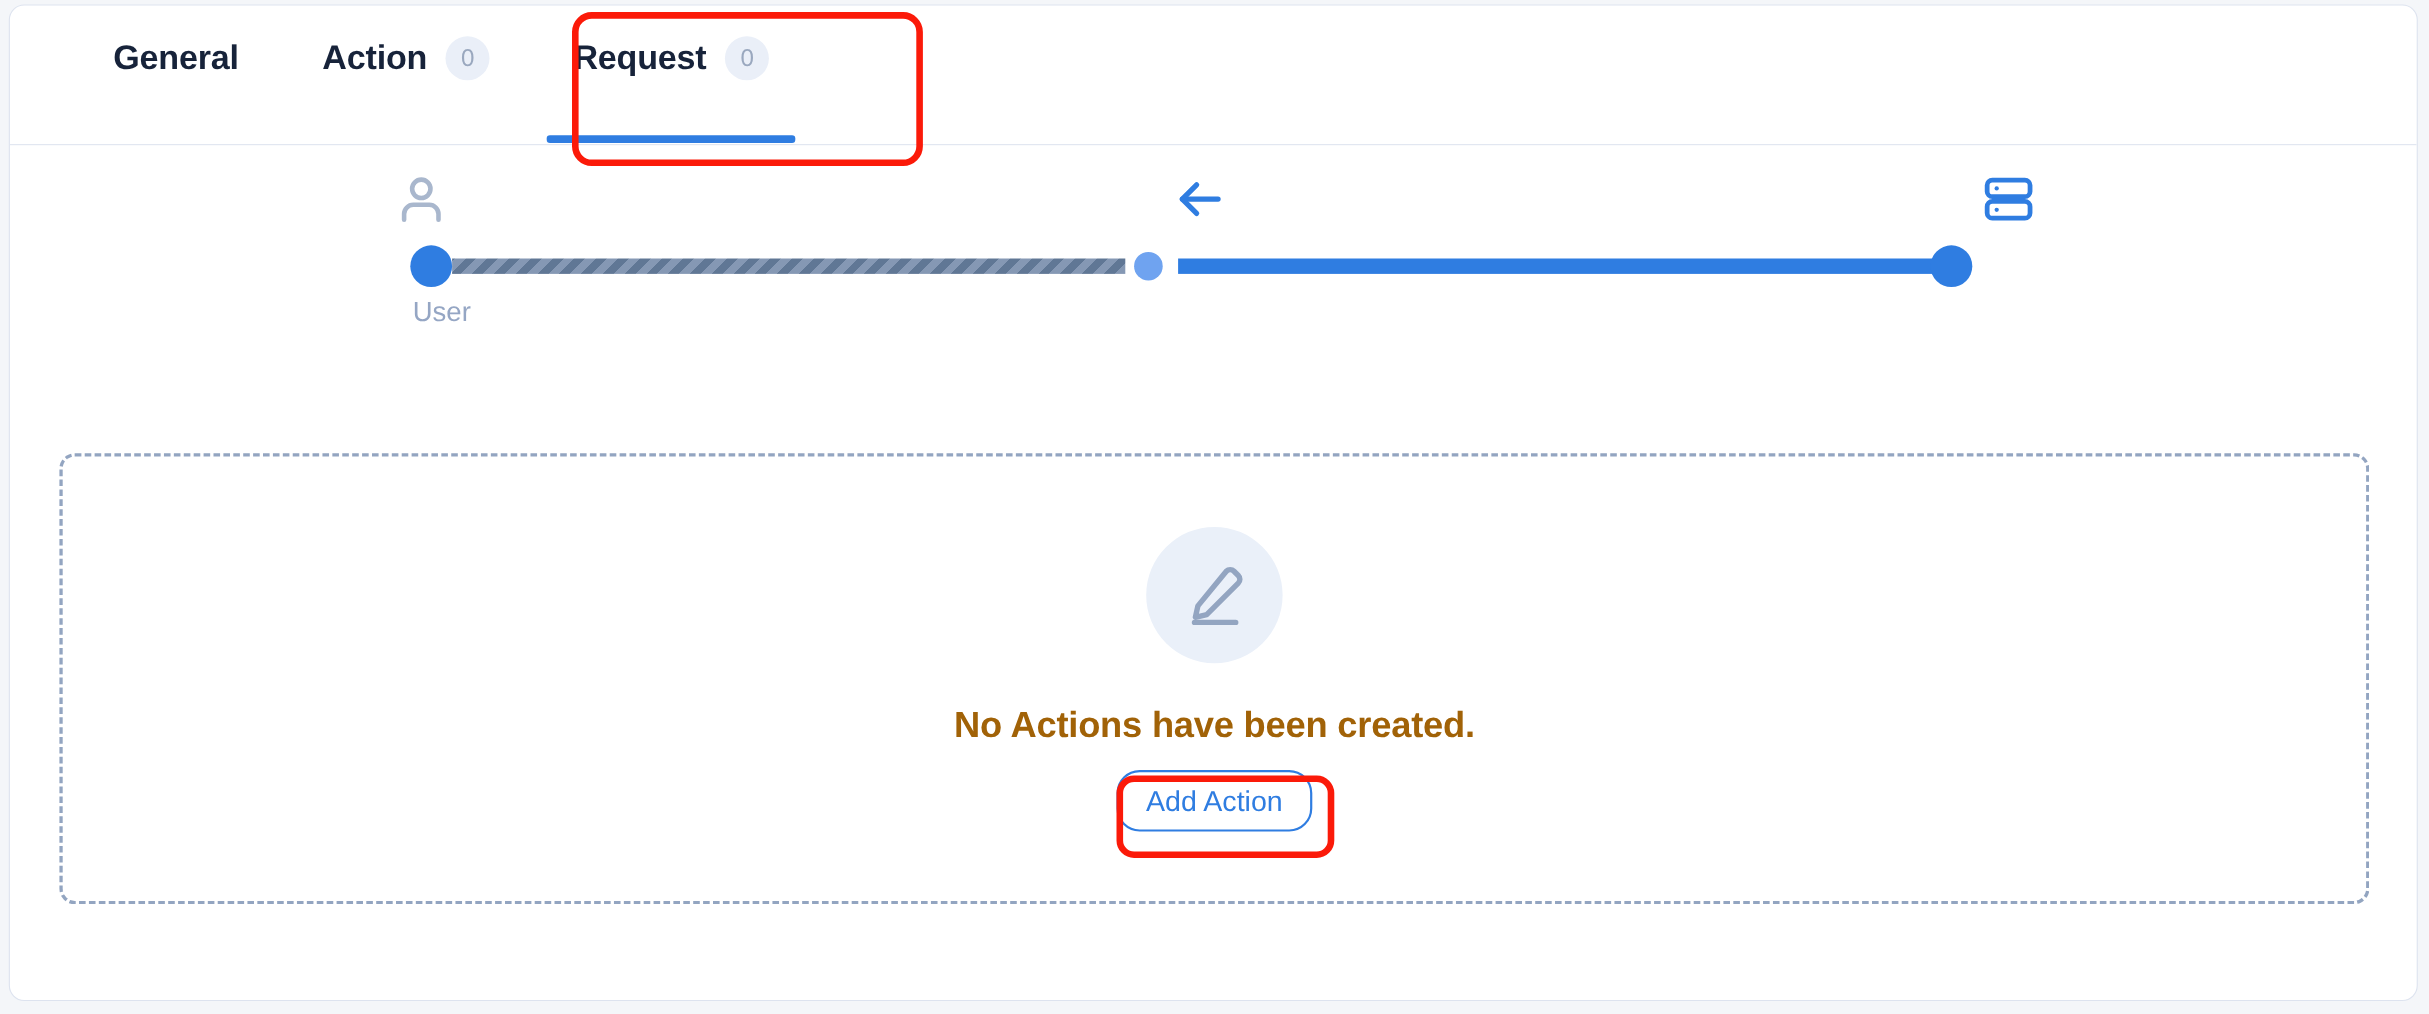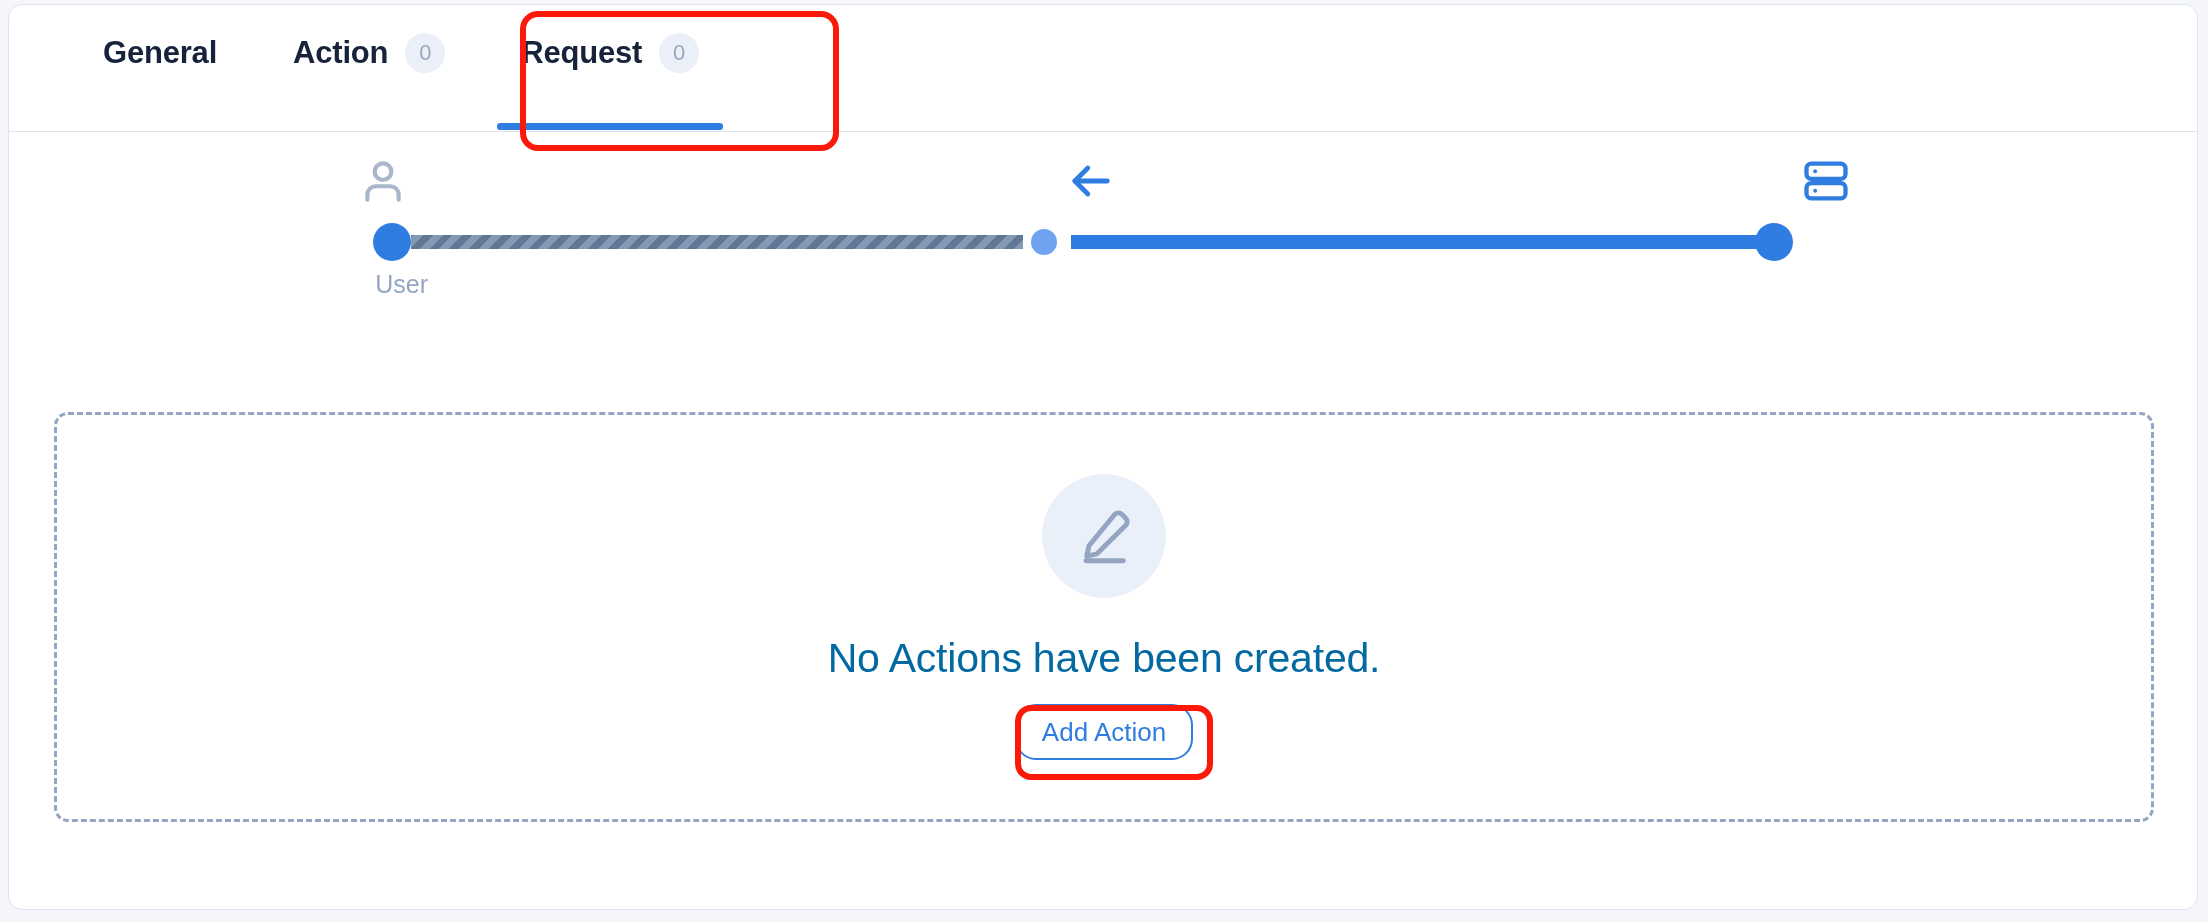--- a/index.html
+++ b/index.html
@@ -234,23 +234,23 @@
     width: 124px;
     height: 124px;
     border-radius: 50%;
     background: #eaf0f9;
     display: flex;
     align-items: center;
     justify-content: center;
   }
   .empty-title {
     margin-top: 37px;
-    font-size: 41px;
-    font-weight: normal;
-    color: #0369a1;
+    font-size: 33px;
+    font-weight: bold;
+    color: #a16207;
     letter-spacing: -0.2px;
   }
   .add-btn {
     margin-top: 22px;
     background: #ffffff;
     border: 2px solid #2f7de1;
     border-radius: 21px;
     color: #2f7de1;
     font-size: 26px;
     font-family: "Liberation Sans", sans-serif;

